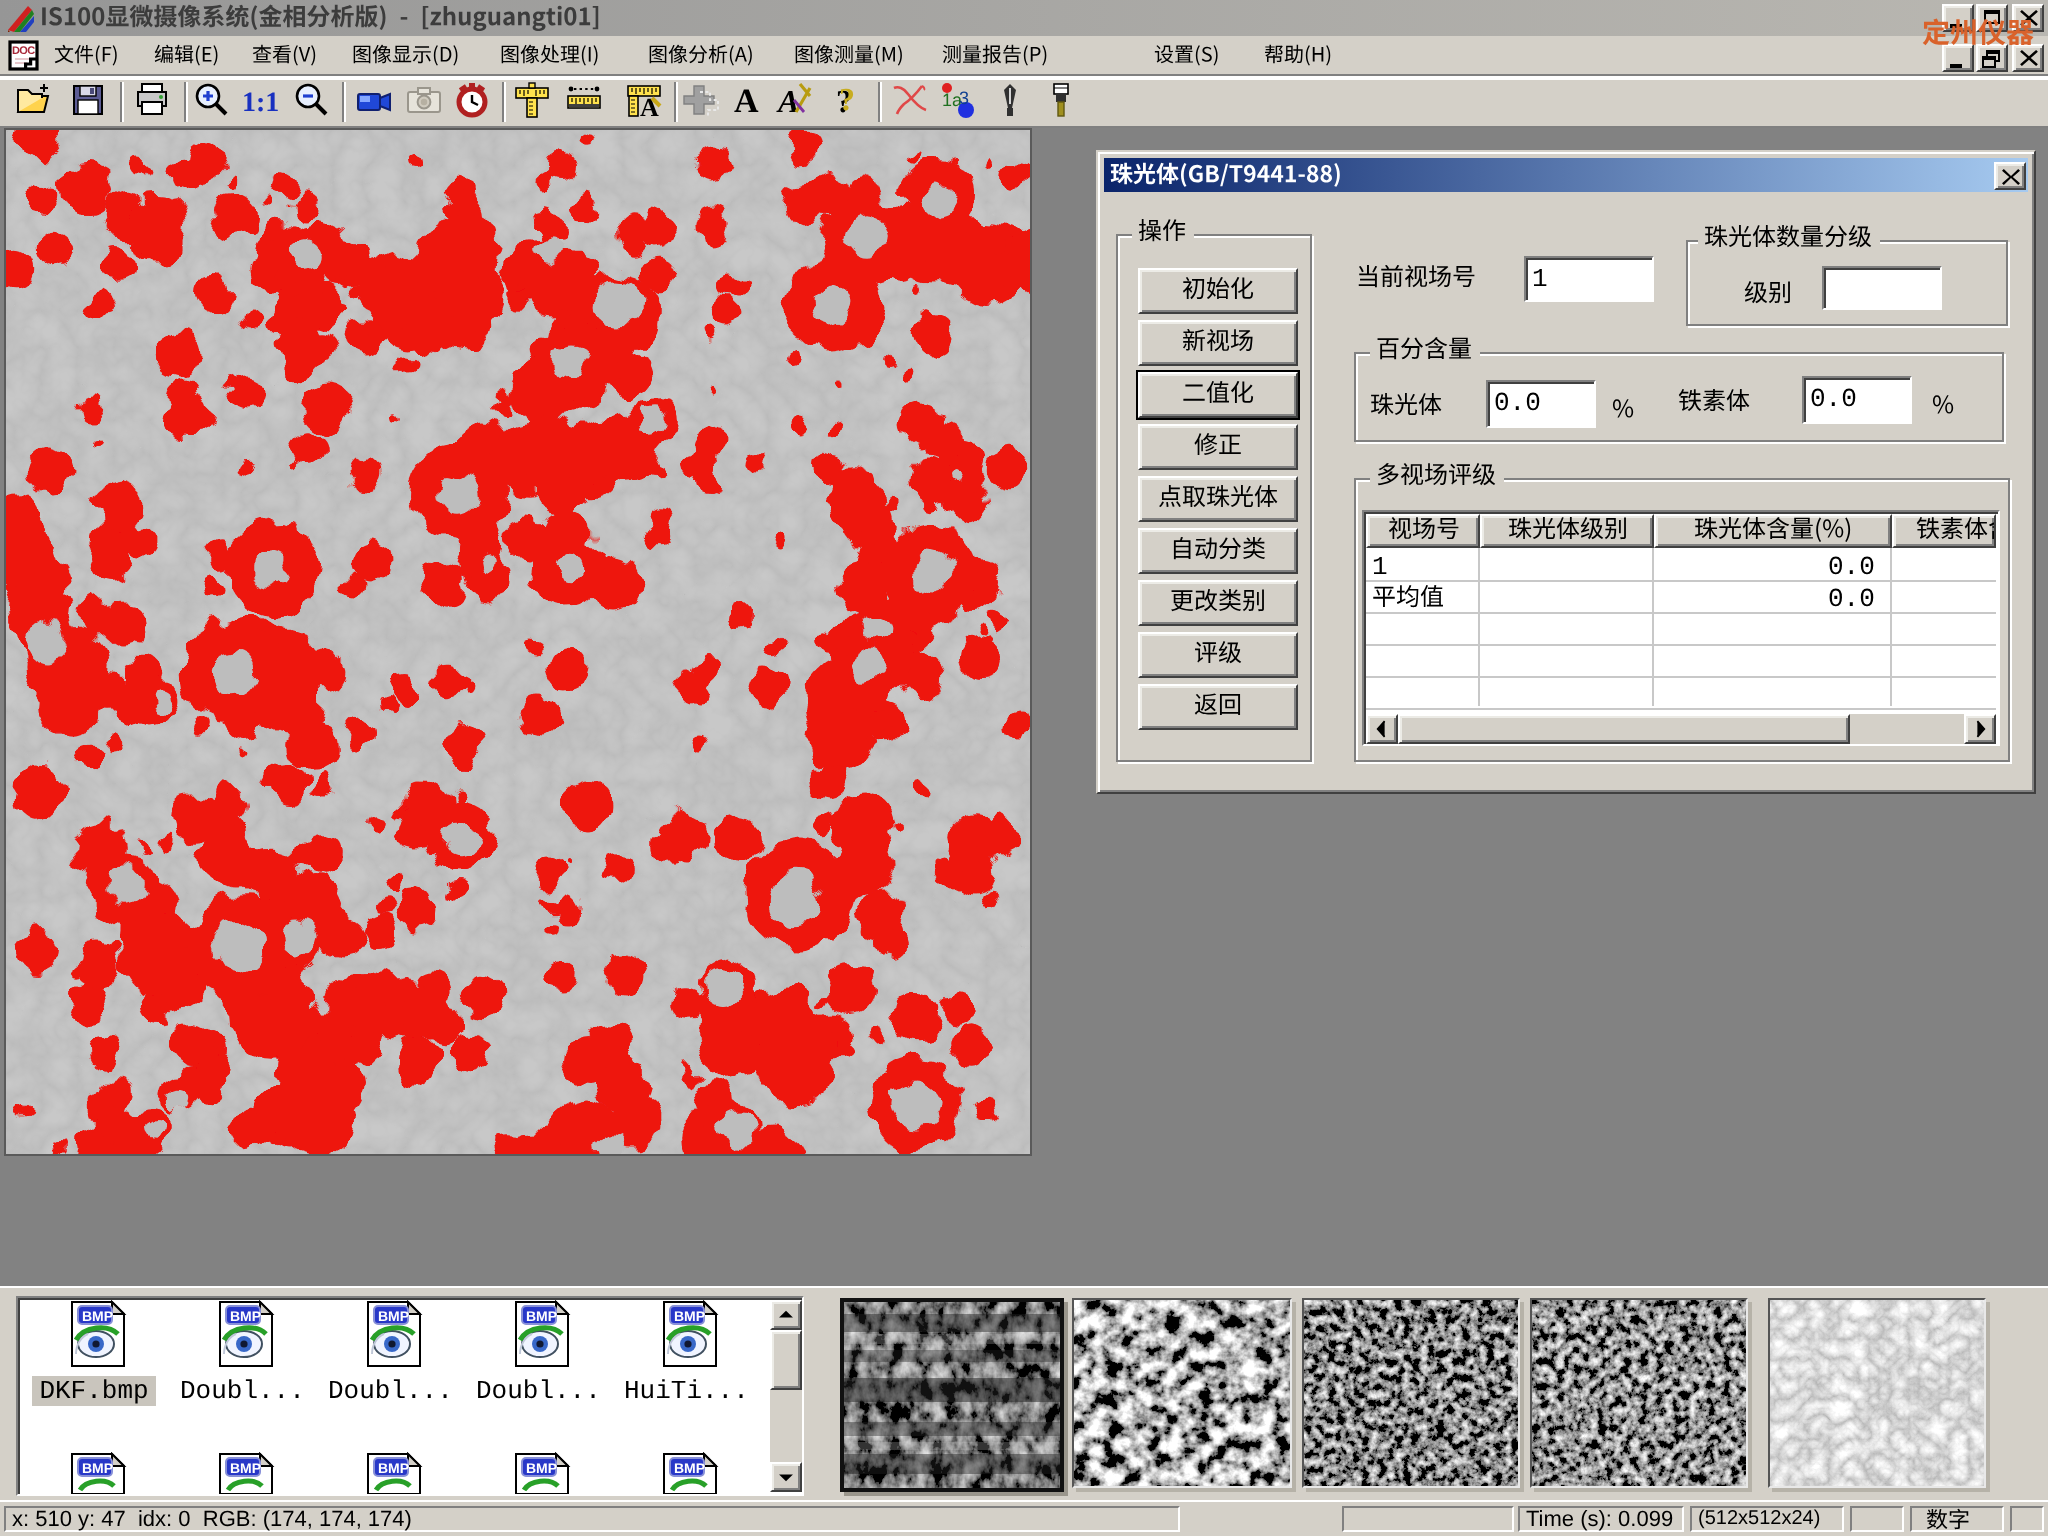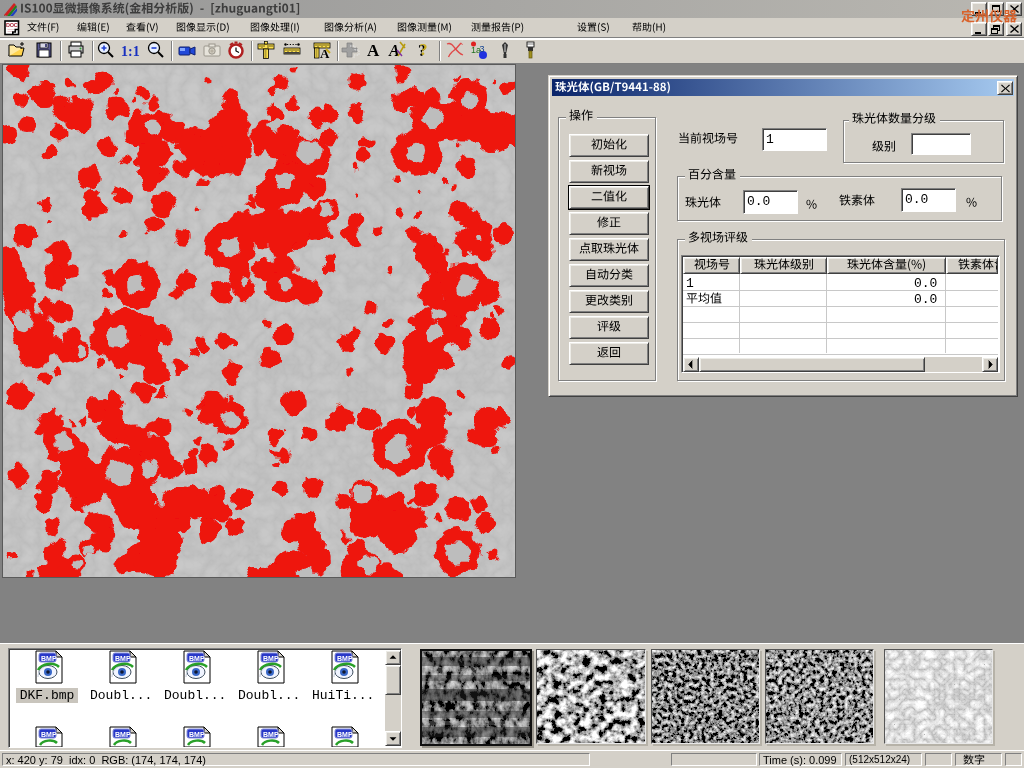--- a/index.html
+++ b/index.html
@@ -1471,21 +1471,21 @@
 <defs>
         <filter id="t5" x="0" y="0" width="100%" height="100%">
           <feTurbulence type="turbulence" baseFrequency="0.10" numOctaves="4" seed="15"></feTurbulence>
 <feColorMatrix type="matrix" values="0.8 0 0 0 0.45  0.8 0 0 0 0.45  0.8 0 0 0 0.45  0 0 0 0 1"></feColorMatrix>
 </filter>
       </defs>
 <rect width="107" height="93" filter="url(#t5)"></rect>
     </svg>
     <div class="" style="left:0px;top:750px;width:1024px;height:18px;background:#d4d0c8;border-top:1px solid #fff;"></div>
     <div class="sunk" style="left:2px;top:753px;width:588px;height:13px;z-index:3"></div>
-    <div class="lat" style="left:6px;top:754px;font-size:11px;z-index:4">x: 420 y: 79  idx: 0  RGB: (174, 174, 174)</div>
+    <div class="lat" style="left:6px;top:754px;font-size:11px;z-index:4">x: 510 y: 47  idx: 0  RGB: (174, 174, 174)</div>
     <div class="sunk" style="left:671px;top:753px;width:86px;height:13px;z-index:3"></div>
     <div class="sunk" style="left:759px;top:753px;width:83px;height:13px;z-index:3"></div>
     <div class="lat" style="left:763px;top:754px;font-size:11px;z-index:4">Time (s): 0.099</div>
     <div class="sunk" style="left:845px;top:753px;width:77px;height:13px;z-index:3"></div>
     <div class="lat" style="left:849px;top:754px;font-size:10px;z-index:4">(512x512x24)</div>
     <div class="sunk" style="left:925px;top:753px;width:27px;height:13px;z-index:3"></div>
     <div class="sunk" style="left:955px;top:753px;width:47px;height:13px;z-index:3"></div>
     <div style="left:963px;top:754px;z-index:4">
       <svg class="ct " style="" width="23" height="13" viewBox="0 0 23 13">
         <g transform="translate(0,9.7) scale(0.011,-0.011)" fill="#000">

